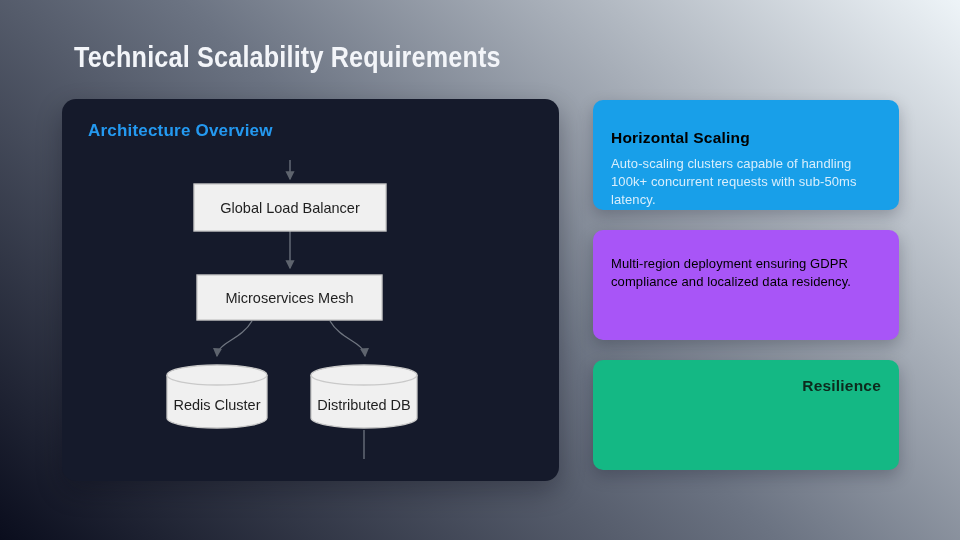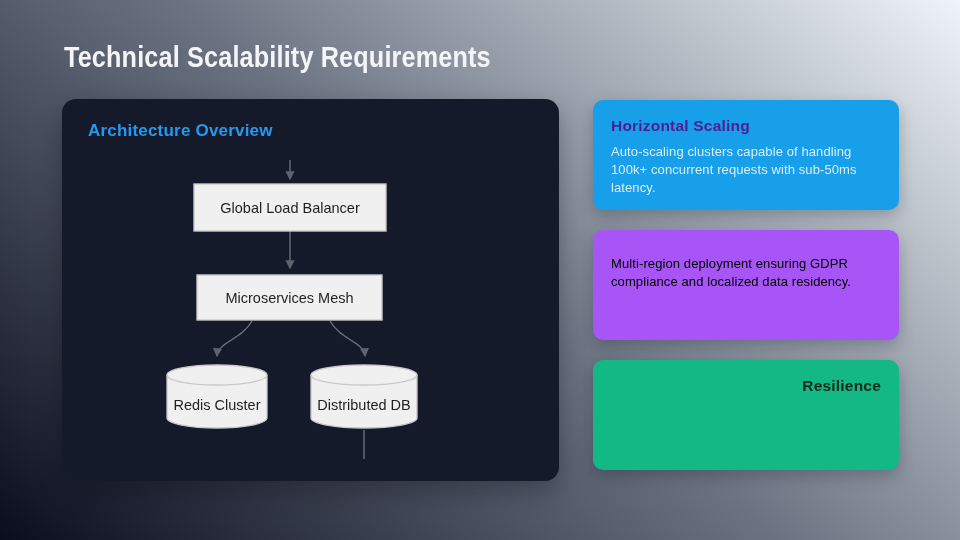--- a/index.html
+++ b/index.html
@@ -5,21 +5,21 @@
   * { margin: 0; padding: 0; box-sizing: border-box; }
   html, body { width: 960px; height: 540px; overflow: hidden; }
   body {
     font-family: "Liberation Sans", sans-serif;
     position: relative;
     background: linear-gradient(42deg, #0a0d1d 0%, #6b7382 50%, #eef4f8 100%);
   }
 
   .slide-title {
     position: absolute;
-    left: 64px;
+    left: 74px;
     top: 40px;
     color: #f3f5f9;
     font-size: 30px;
     font-weight: 700;
     white-space: nowrap;
     letter-spacing: 0.2px;
   }
   .slide-title .condense {
     display: inline-block;
     transform: scaleX(0.84);
@@ -147,21 +147,21 @@
       <g>
         <path class="cyl-body" d="M249,276 L249,319 A53,10 0 0 0 355,319 L355,276"></path>
         <ellipse class="cyl-top" cx="302" cy="276" rx="53" ry="10"></ellipse>
         <text x="302" y="311">Distributed DB</text>
       </g>
     </svg>
   </section>
 
   <aside class="cards">
     <div class="card" style="background: rgb(24, 159, 233);">
-      <h3 style="color: #4c1d95;">Horizontal Scaling</h3>
+      <h3 style="color: #000000; margin-top: 12px;">Horizontal Scaling</h3>
       <p style="color: rgb(216, 238, 252);">Auto-scaling clusters capable of handling 100k+ concurrent requests with sub-50ms latency.</p>
     </div>
     <div class="card" style="background: rgb(168, 85, 247);">
       <p style="color: #000000;">Multi-region deployment ensuring GDPR compliance and localized data residency.</p>
     </div>
     <div class="card" style="background: rgb(20, 184, 132); text-align: right;">
       <h3 style="color: rgb(13, 42, 29);">Resilience</h3>
     </div>
   </aside>
 

